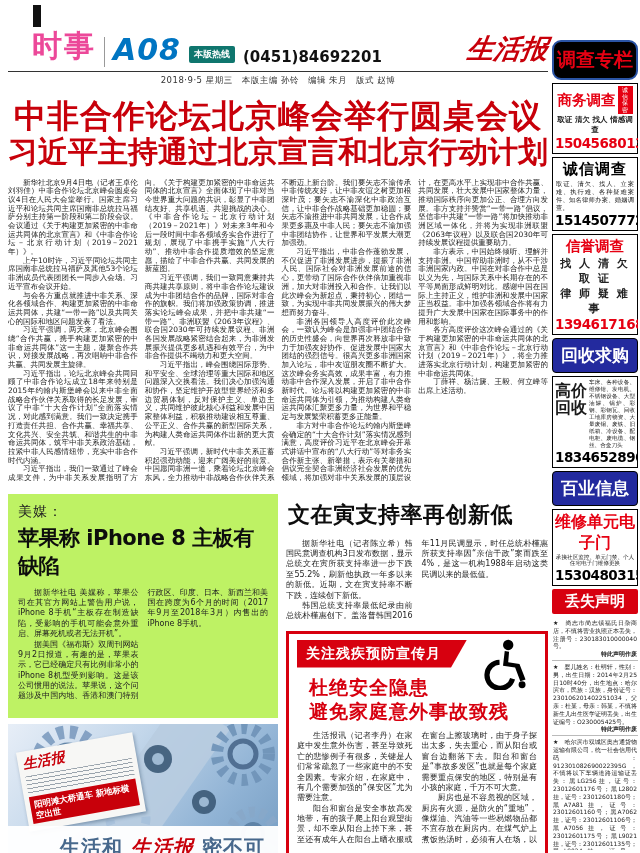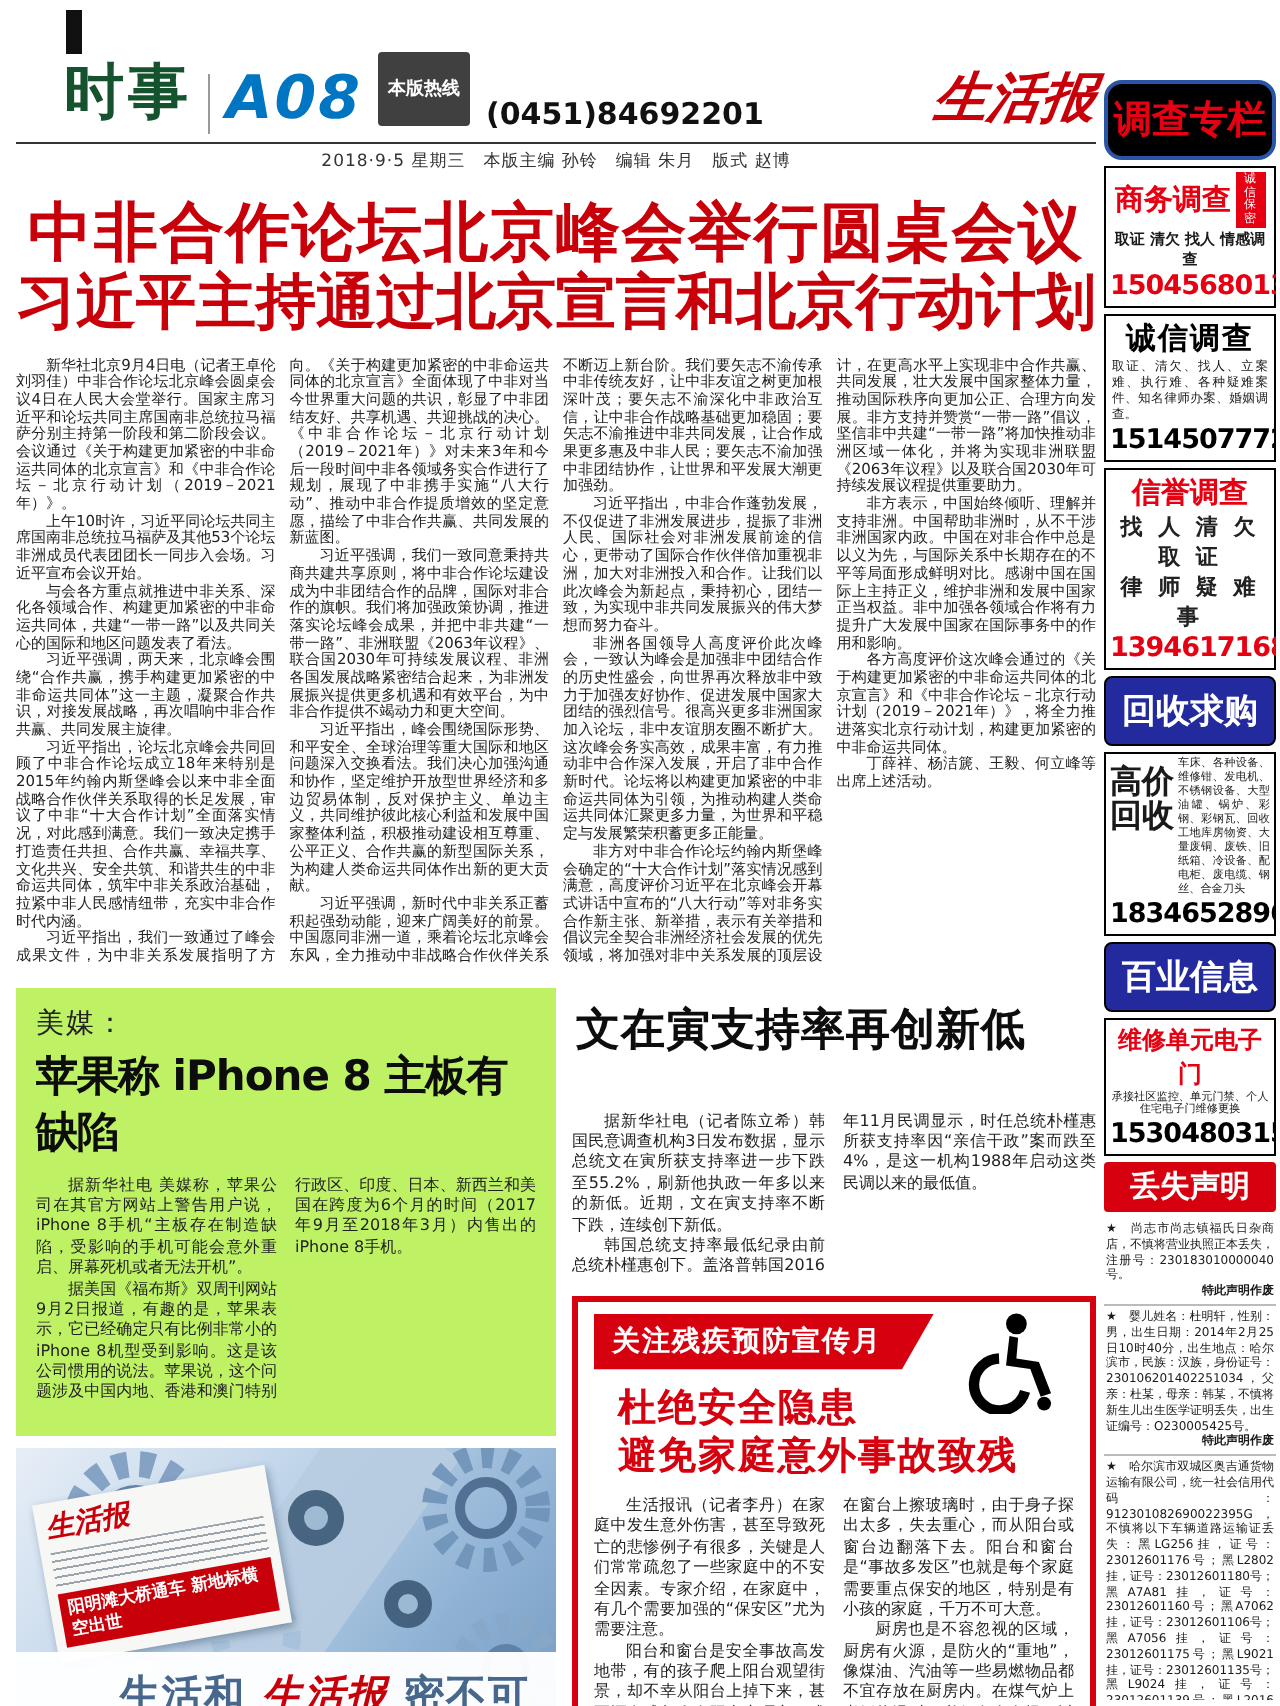--- a/index.html
+++ b/index.html
@@ -7,24 +7,24 @@
   .page {
     position:relative; width:640px; height:853px; margin:0 auto;
     background:#ffffff; overflow:hidden;
     font-family:"DejaVu Sans", sans-serif; color:#1a1a1a;
   }
   .reg-mark { position:absolute; left:33px; top:5px; width:8px; height:22px; background:#111; }
 
   
   .main-area { position:absolute; left:8px; top:8px; width:540px; }
   .header-row { display:flex; align-items:flex-end; gap:8px; padding:18px 0 4px 24px; border-bottom:1.5px solid #333; }
-  .section-name { font-size:30px; font-weight:900; font-family:"DejaVu Serif", serif; color:#14532d; letter-spacing:2px; }
+  .section-name { font-size:30px; font-weight:900; font-family:"DejaVu Serif", serif; color:#ec4899; letter-spacing:2px; }
   .header-div { width:1px; height:30px; background:#999; }
   .page-no { font-size:30px; font-weight:900; color:#0075c2; font-style:italic; letter-spacing:1px; }
-  .hotline-chip { background:#404040; color:#fff; font-size:9px; font-weight:bold; padding:12px 5px; border-radius:2px; margin-bottom:4px;font-family:Liberation Mono, monospace; }
+  .hotline-chip { background:#0f766e; color:#fff; font-size:9px; font-weight:bold; padding:2px 5px; border-radius:2px; margin-bottom:4px;font-family:Liberation Mono, monospace; }
   .hotline-num { font-size:15px; font-weight:900; color:#111; margin-bottom:1px; }
   .masthead { margin-left:auto; font-family:"DejaVu Serif", serif; font-style:italic; font-weight:900; font-size:27px; color:#c8000a; transform:skewX(-8deg); margin-bottom:0; }
   .dateline { font-size:8.5px; color:#333; padding:3px 0 2px 0; letter-spacing:0.5px;text-align:center; }
 
   
   .headline { margin-top:10px; text-align:center; color:#c8000a; font-weight:900; }
   .headline .l1 { font-size:32px; letter-spacing:1px; line-height:1.1; }
   .headline .l2 { font-size:30px; letter-spacing:0; line-height:1.18; }
 
   
@@ -56,21 +56,21 @@
     transform:rotate(-10deg); box-shadow:1px 2px 4px rgba(30,60,90,.4); padding:4px 5px; }
   .mini-masthead { font-family:"DejaVu Serif", serif; font-style:italic; font-weight:900; font-size:14px; color:#c8000a; }
   .mini-lines { height:18px; margin-top:3px;
     background:repeating-linear-gradient(#9aa4ad 0 1px, transparent 1px 4px); }
   .mini-red { margin-top:3px; background:#c8000a; color:#fff; font-weight:900; font-size:8.5px; line-height:1.25; padding:3px 4px; }
   .promo-strip { position:absolute; left:0; right:0; bottom:0; height:64px; background:rgba(255,255,255,.96); padding:8px 0 0 52px; }
   .slogan { font-size:20px; font-weight:900; color:#47688c; letter-spacing:1px; }
   .slogan .brand { color:#c8000a; font-family:"DejaVu Serif", serif; font-style:italic; }
 
   
-  .moon-title { font-size:22px; font-weight:900; color:#0d0d0d; letter-spacing:0.5px; margin:6px 0 26px 2px; }
+  .moon-title { font-size:22px; font-weight:900; color:#0d0d0d; letter-spacing:0.5px; margin:6px 0 9px 2px; }
   .moon-body { height:84px; }
 
   
   .psa-box { position:relative; margin-top:8px; border:3px solid #d7000f; background:#fff; height:243px; padding:6px 8px; overflow:hidden; }
   .psa-banner { display:inline-block; background:#d7000f; color:#fff; font-weight:900; font-size:14px; letter-spacing:1px;
     padding:5px 26px 5px 9px; clip-path:polygon(0 0,100% 0,calc(100% - 16px) 100%,0 100%); }
   .psa-wheelchair { position:absolute; right:14px; top:4px; width:56px; height:52px; }
   .psa-title { color:#d7000f; font-weight:900; font-size:19px; line-height:1.3; margin:7px 0 7px 12px; letter-spacing:1px; }
   .psa-body { height:124px; }
 
@@ -251,21 +251,21 @@
           <div>回收</div>
         </div>
         <div class="recycle-items">车床、各种设备、维修钳、发电机、不锈钢设备、大型油罐、锅炉、彩钢、彩钢瓦、回收工地库房物资、大量废铜、废铁、旧纸箱、冷设备、配电柜、废电缆、钢丝、合金刀头</div>
       </div>
       <div class="sb-phone-black">18346528968</div>
     </div>
 
     <div class="sb-banner-blue">百业信息</div>
 
     <div class="sb-box">
-      <div class="sb-title-red" style="font-size:12px;">维修单元电子门</div>
+      <div class="sb-title-red" style="font-size:16px;">维修单元电子门</div>
       <div class="sb-door-sub">承接社区监控、单元门禁、个人住宅电子门维修更换</div>
       <div class="sb-phone-black">15304803150</div>
     </div>
 
     <div class="sb-banner-red">丢失声明</div>
 
     <div class="ads">
       <div class="ad">
         <span>★　尚志市尚志镇福氏日杂商店，不慎将营业执照正本丢失，注册号：230183010000040号。</span>
         <span class="tail">特此声明作废</span>

